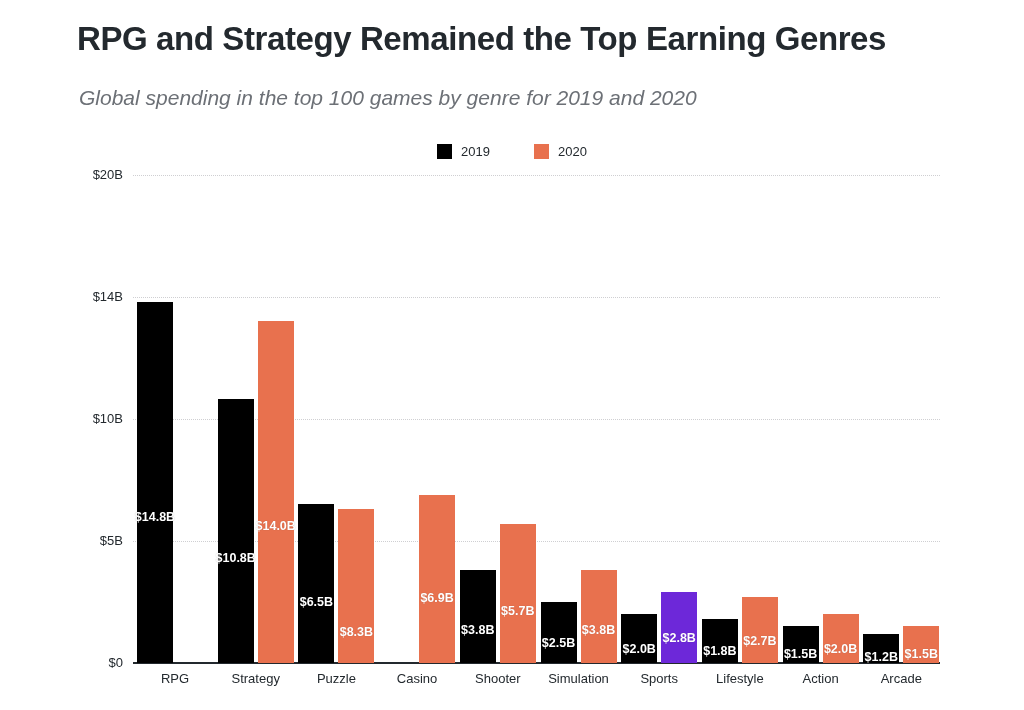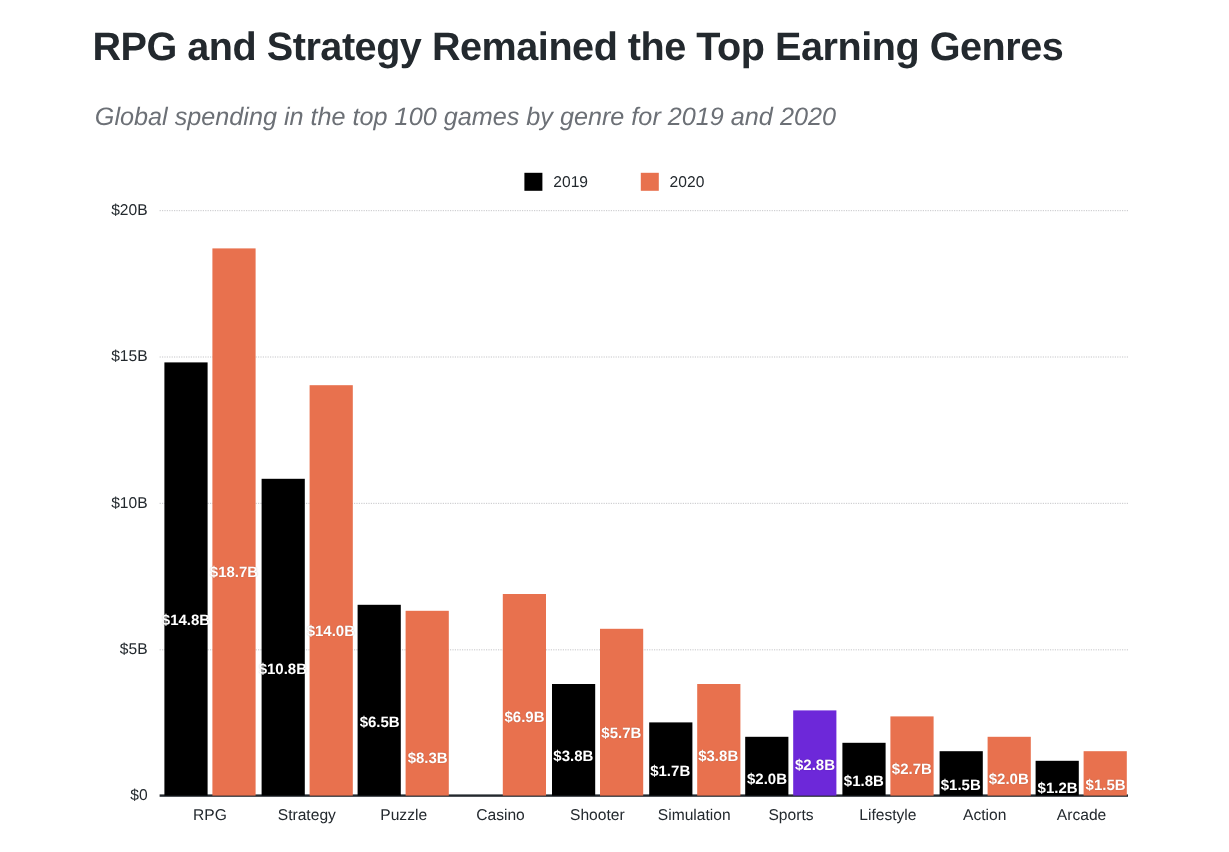--- a/index.html
+++ b/index.html
@@ -181,32 +181,29 @@
     <div id="gridlines">
         <div class="gridline" style="top: 366px;"></div>
         <div class="gridline" style="top: 244px;"></div>
         <div class="gridline" style="top: 122px;"></div>
         <div class="gridline" style="top: 0px;"></div>
       </div>
     <div id="yticks">
         <div class="ytick-label" style="top: 488px;">$0</div>
         <div class="ytick-label" style="top: 366px;">$5B</div>
         <div class="ytick-label" style="top: 244px;">$10B</div>
-        <div class="ytick-label" style="top: 122px;">$15B</div>
+        <div class="ytick-label" style="top: 122px;">$14B</div>
         <div class="ytick-label" style="top: 0px;">$20B</div>
       </div>
     <div class="axis-baseline"></div>
     <div class="groups" id="groups">
         <div class="group" style="left: 0px; width: 84px;">
           <div class="bar series-0" style="height: 361.12px; background: rgb(0, 0, 0);">
             <span class="bar-label" style="top: 209.45px;">$14.8B</span>
           </div>
-          <div class="bar series-1" style="height: 456.28px; background: rgb(232, 113, 78);">
-            <span class="bar-label" style="top: 264.642px;">$18.7B</span>
-          </div>
           <div class="xtick-label">RPG</div>
         </div>
         <div class="group" style="left: 80.7px; width: 84px;">
           <div class="bar series-0" style="height: 263.52px; background: rgb(0, 0, 0);">
             <span class="bar-label" style="top: 152.842px;">$10.8B</span>
           </div>
           <div class="bar series-1" style="height: 341.6px; background: rgb(232, 113, 78);">
             <span class="bar-label" style="top: 198.128px;">$14.0B</span>
           </div>
           <div class="xtick-label">Strategy</div>
@@ -230,21 +227,21 @@
           <div class="bar series-0" style="height: 92.72px; background: rgb(0, 0, 0);">
             <span class="bar-label" style="top: 53.7776px;">$3.8B</span>
           </div>
           <div class="bar series-1" style="height: 139.08px; background: rgb(232, 113, 78);">
             <span class="bar-label" style="top: 80.6664px;">$5.7B</span>
           </div>
           <div class="xtick-label">Shooter</div>
         </div>
         <div class="group" style="left: 403.5px; width: 84px;">
           <div class="bar series-0" style="height: 61px; background: rgb(0, 0, 0);">
-            <span class="bar-label" style="top: 35.38px;">$1.7B</span>
+            <span class="bar-label" style="top: 35.38px;">$2.5B</span>
           </div>
           <div class="bar series-1" style="height: 92.72px; background: rgb(232, 113, 78);">
             <span class="bar-label" style="top: 53.7776px;">$3.8B</span>
           </div>
           <div class="xtick-label">Simulation</div>
         </div>
         <div class="group" style="left: 484.2px; width: 84px;">
           <div class="bar series-0" style="height: 48.8px; background: rgb(0, 0, 0);">
             <span class="bar-label" style="top: 28.304px;">$2.0B</span>
           </div>

